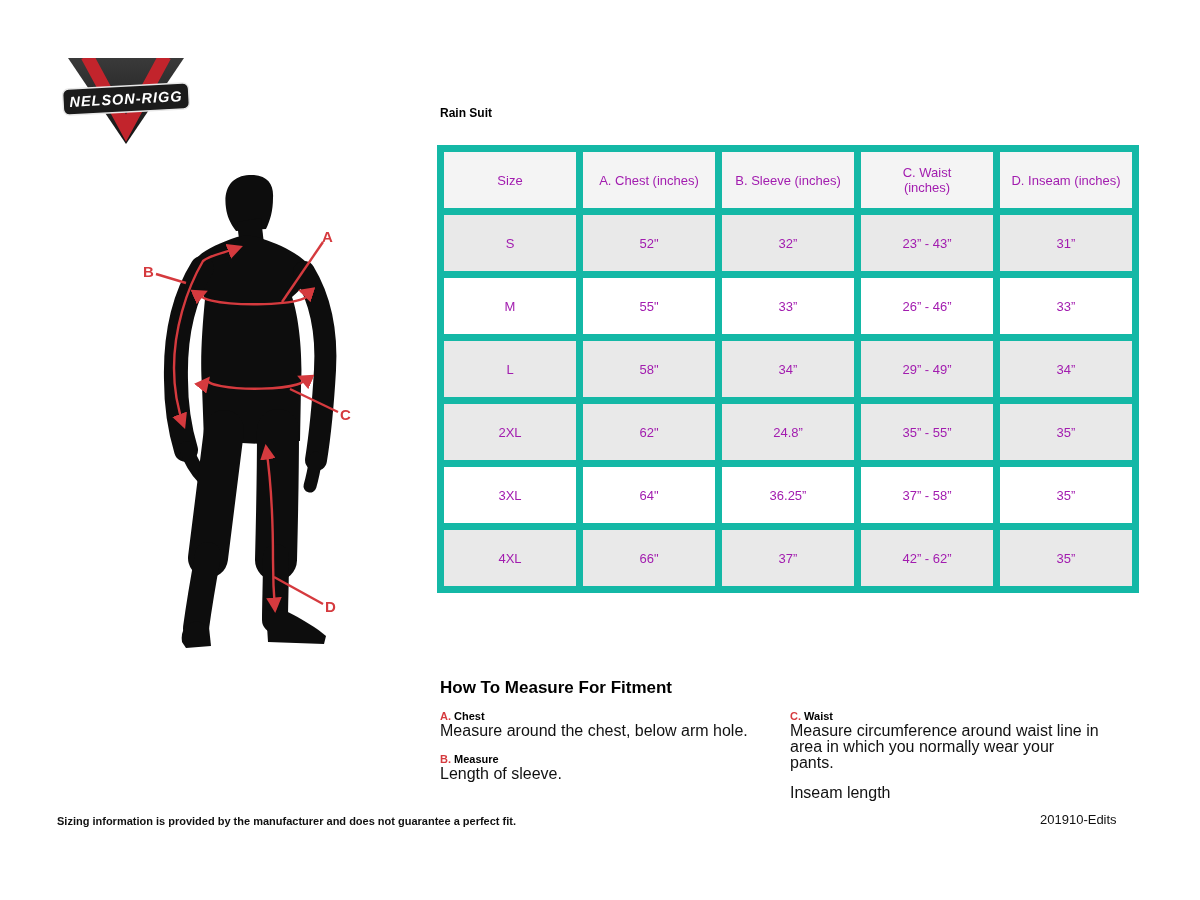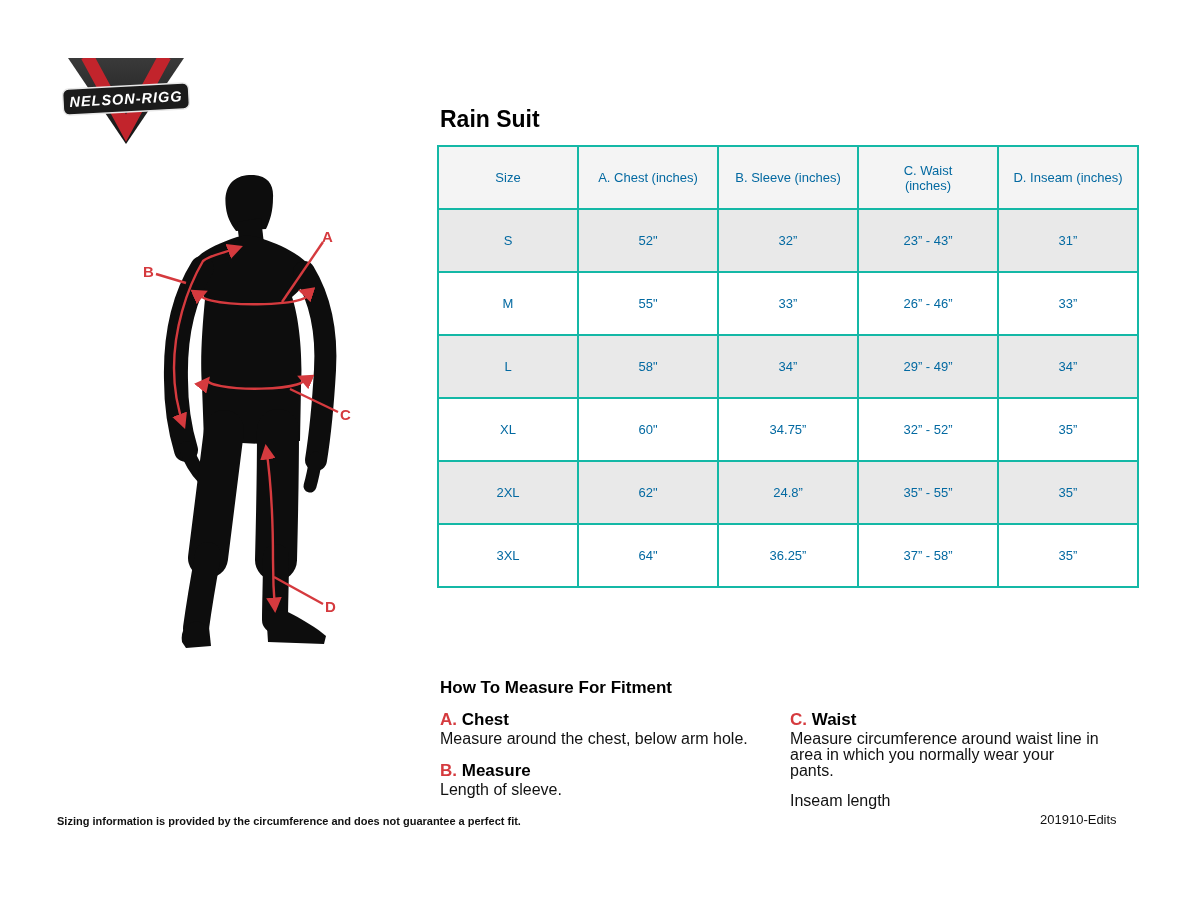--- a/index.html
+++ b/index.html
@@ -6,40 +6,40 @@
   html,body { width:1200px; height:900px; background:#ffffff; font-family:"Liberation Sans", sans-serif; color:#111; overflow:hidden; }
   .canvas { position:relative; width:1200px; height:900px; background:#fff; }
 
   
   .logo { position:absolute; left:60px; top:50px; width:132px; height:100px; }
 
   
   .figure { position:absolute; left:120px; top:150px; width:300px; height:530px; }
 
   
-  .title { position:absolute; left:440px; top:106px; font-size:23px; font-weight:bold; color:#000; }
+  .title { position:absolute; left:440px; top:106px; font-size:12px; font-weight:bold; color:#000; }
 
   
   .size-table { position:absolute; left:437px; top:145px; width:702px; border-collapse:collapse; table-layout:fixed; }
   .size-table th, .size-table td {
-    border:2px solid #14b8a6; height:63px; text-align:center; vertical-align:middle;
-    font-size:13px; font-weight:normal; color:#0369a1; padding:0 6px;
+    border:7px solid #14b8a6; height:63px; text-align:center; vertical-align:middle;
+    font-size:13px; font-weight:normal; color:#a21caf; padding:0 6px;
   }
   .size-table th { background:#f4f4f4; white-space:pre-line; }
   .size-table tr.odd td { background:#e9e9e9; }
   .size-table tr.even td { background:#ffffff; }
 
   
   .measure { position:absolute; left:440px; top:678px; width:700px; }
   .measure-heading { font-size:17px; font-weight:bold; color:#000; margin-bottom:12px; }
   .measure-cols { position:relative; }
   .mcol-left  { position:absolute; left:0; top:0; width:330px; }
   .mcol-right { position:absolute; left:350px; top:0; width:312px; }
   .mitem { margin-bottom:14px; }
-  .mitem .mlabel { font-size:17px; font-weight:bold; color:#000; }
+  .mitem .mlabel { font-size:11px; font-weight:bold; color:#000; }
   .mitem .mlabel .letter { color:#d53a3e; }
   .mitem .mdesc { font-size:16px; line-height:16px; color:#111; margin-top:1px; }
 
   
   .disclaimer { position:absolute; left:57px; top:814px; font-size:11px; font-weight:600; line-height:15px; color:#111; }
   .doc-code { position:absolute; left:1040px; top:812px; width:100px; text-align:left; font-size:13px; color:#111; }
 </style>
 </head>
 <body>
 
@@ -161,41 +161,41 @@
         <td>26” - 46”</td>
         <td>33”</td>
       </tr>
       <tr class="odd">
         <td>L</td>
         <td>58"</td>
         <td>34”</td>
         <td>29” - 49”</td>
         <td>34”</td>
       </tr>
-      <tr class="even">
-        <td>XL</td>
-        <td>60"</td>
-        <td>34.75”</td>
-        <td>32” - 52”</td>
-        <td>35”</td>
-      </tr>
       <tr class="odd">
         <td>2XL</td>
         <td>62"</td>
         <td>24.8”</td>
         <td>35” - 55”</td>
         <td>35”</td>
       </tr>
       <tr class="even">
         <td>3XL</td>
         <td>64"</td>
         <td>36.25”</td>
         <td>37” - 58”</td>
         <td>35”</td>
       </tr>
+      <tr class="odd">
+        <td>4XL</td>
+        <td>66"</td>
+        <td>37”</td>
+        <td>42” - 62”</td>
+        <td>35”</td>
+      </tr>
     </tbody>
   </table>
 
   <div class="measure">
     <div class="measure-heading">How To Measure For Fitment</div>
     <div class="measure-cols">
       <div class="mcol-left">
         <div class="mitem">
           <div class="mlabel"><span class="letter">A.</span> <span>Chest</span></div>
           <div class="mdesc">Measure around the chest, below arm hole.</div>
@@ -211,17 +211,17 @@
           <div class="mdesc">Measure circumference around waist line in area in which you normally wear your pants.</div>
         </div>
         <div class="mitem">
           <div class="mdesc">Inseam length</div>
         </div>
       </div>
     </div>
   </div>
 
   <div class="disclaimer">
-    <div>Sizing information is provided by the circumference and does not guarantee a perfect fit.</div>
+    <div>Sizing information is provided by the manufacturer and does not guarantee a perfect fit.</div>
   </div>
   <div class="doc-code">201910-Edits</div>
 
 </div>
 
 </body></html>

